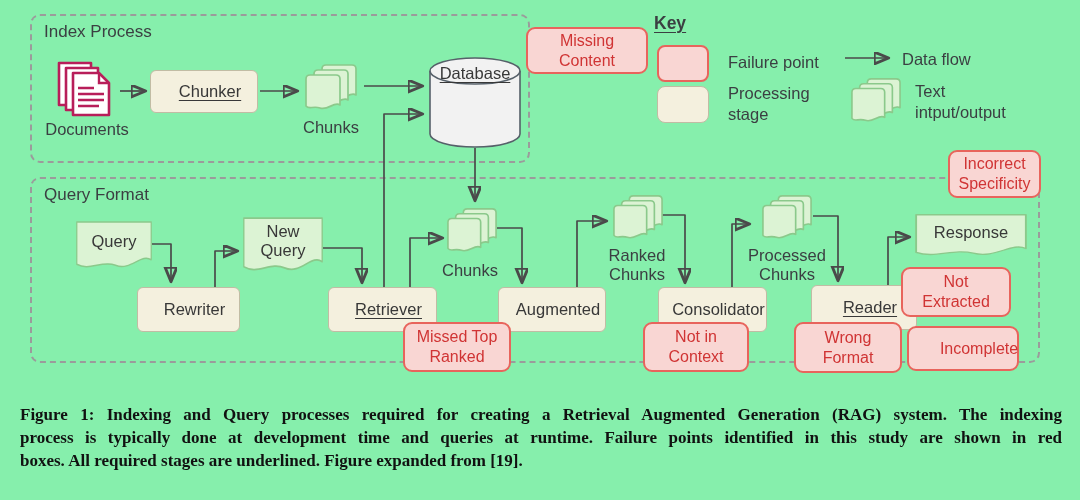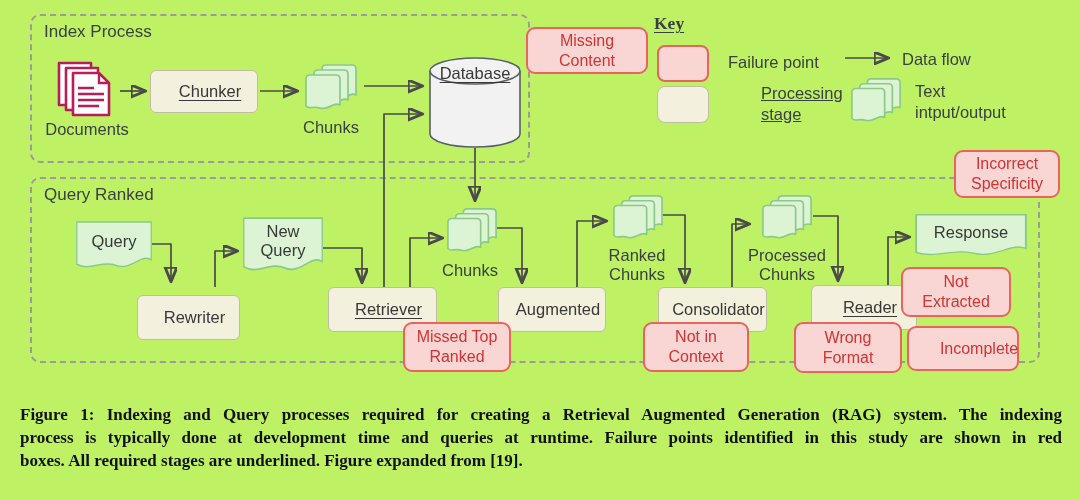--- a/index.html
+++ b/index.html
@@ -5,21 +5,21 @@
   :root{
     --failure-fill:#f9d6d3; --failure-border:#e8645c; --failure-text:#d03434;
     --stage-fill:#f4f0de; --stage-border:#c1bca4; --stage-text:#383838;
     --io-fill:#dcf3d4; --io-border:#8bc98b;
     --db-fill:#f2f2f2; --db-border:#566069;
     --dash-border:#9b9b9b; --arrow-color:#4a4a4a;
     --doc-icon:#b81e5a; --label-text:#3b3f42; --caption-text:#111111;
   }
   *{margin:0;padding:0;box-sizing:border-box;}
   html,body{background:#ffffff;}
-  .canvas{position:relative;width:1080px;height:500px;background:#bef264;overflow:hidden;
+  .canvas{position:relative;width:1080px;height:500px;background:#86efac;overflow:hidden;
           font-family:"Liberation Sans",sans-serif;color:var(--label-text);}
   .diagram{position:absolute;left:0;top:0;width:1080px;height:392px;}
   .proc{position:absolute;border:2px dashed var(--dash-border);border-radius:10px;z-index:0;}
   .proc-label{position:absolute;font-size:17px;color:var(--label-text);z-index:2;}
   svg.connectors{position:absolute;left:0;top:0;width:1080px;height:392px;z-index:1;}
   svg.connectors path{fill:none;stroke:var(--arrow-color);stroke-width:1.7;stroke-linejoin:round;}
   .stage{position:absolute;z-index:2;background:var(--stage-fill);border:1.5px solid var(--stage-border);
          border-radius:6px;display:flex;align-items:center;justify-content:center;
          font-size:16.5px;color:var(--stage-text);padding-left:12px;}
   .stage.req{text-decoration:underline;text-underline-offset:3px;}
@@ -62,21 +62,21 @@
 </style>
 </head>
 <body>
 
 <div class="canvas">
   <div class="diagram">
 
     <div class="proc" style="left:30px;top:14px;width:500px;height:149px;"></div>
     <div class="proc" style="left:30px;top:177px;width:1010px;height:186px;"></div>
     <span class="proc-label" style="left:44px;top:22px;">Index Process</span>
-    <span class="proc-label" style="left:44px;top:185px;">Query Ranked</span>
+    <span class="proc-label" style="left:44px;top:185px;">Query Format</span>
 
     <svg class="connectors">
       <defs>
         <marker id="ah" markerWidth="10" markerHeight="8" refX="7.5" refY="3.5" orient="auto">
           <path d="M0,0 L8.5,3.5 L0,7 Z" fill="#4a4a4a" stroke="none"></path>
         </marker>
       </defs>
       <path d="M120,91 L144,91" marker-end="url(#ah)"></path>
       <path d="M260,91 L296,91" marker-end="url(#ah)"></path>
       <path d="M364,86 L421,86" marker-end="url(#ah)"></path>
@@ -120,50 +120,50 @@
       <svg viewBox="0 0 94 93">
         <path d="M2,15 L2,78 A45,13 0 0 0 92,78 L92,15" class="db-shape"></path>
         <ellipse cx="47" cy="15" rx="45" ry="13" class="db-shape"></ellipse>
       </svg>
       <span class="dblabel">Database</span>
     </div>
 
     <div class="fail" style="left:526px;top:27px;width:122px;height:47px;">Missing
 Content</div>
 
-    <span class="key-title" style="left:654px;top:13px;font-family:Liberation Serif, serif;">Key</span>
+    <span class="key-title" style="left:654px;top:13px;">Key</span>
     <div class="key-swatch red" style="left:657px;top:45px;width:52px;height:37px;"></div>
     <span class="key-label" style="left:728px;top:52px;">Failure point</span>
     <div class="key-arrow" style="left:843px;top:51px;width:54px;height:14px;">
       <svg width="54" height="14">
           <path d="M2,7 L44,7" marker-end="url(#ah)"></path>
         </svg>
     </div>
     <span class="key-label" style="left:902px;top:49px;">Data flow</span>
     <div class="key-swatch beige" style="left:657px;top:86px;width:52px;height:37px;"></div>
-    <span class="key-label" style="left:761px;top:83px;text-decoration:underline;">Processing
+    <span class="key-label" style="left:728px;top:83px;">Processing
 stage</span>
     <div class="icon" style="left:849px;top:76px;width:54px;height:52px;">
       <svg viewBox="0 0 56 54">
         <path d="M19,7 Q19,3 23,3 L49,3 Q53,3 53,7 L53,33 C47,29 41,39 33,36 C26,33.5 22,38 19,34 Z" class="io-page"></path>
         <path d="M11,12 Q11,8 15,8 L41,8 Q45,8 45,12 L45,38 C39,34 33,44 25,41 C18,38.5 14,43 11,39 Z" class="io-page"></path>
         <path d="M3,17 Q3,13 7,13 L33,13 Q37,13 37,17 L37,43 C31,39 25,49 17,46 C10,43.5 6,48 3,44 Z" class="io-page"></path>
       </svg>
     </div>
     <span class="key-label" style="left:915px;top:81px;">Text
 intput/output</span>
 
     <div class="docnode" style="left:76px;top:221px;width:76px;height:53px;">
       <svg viewBox="0 0 100 60" preserveAspectRatio="none">
         <path d="M1,1 L99,1 L99,44 C86,36 72,57 52,50 C34,44 18,57 1,49 Z" class="doc-shape"></path>
       </svg>
       <div class="dlabel" style="padding-top:11px;">Query</div>
     </div>
 
-    <div class="stage" style="left:137px;top:287px;width:103px;height:45px;margin-top:8px;">Rewriter</div>
+    <div class="stage" style="left:137px;top:287px;width:103px;height:45px;">Rewriter</div>
 
     <div class="docnode" style="left:243px;top:217px;width:80px;height:61px;">
       <svg viewBox="0 0 100 60" preserveAspectRatio="none">
         <path d="M1,1 L99,1 L99,44 C86,36 72,57 52,50 C34,44 18,57 1,49 Z" class="doc-shape"></path>
       </svg>
       <div class="dlabel" style="padding-top:5px;">New
 Query</div>
     </div>
 
     <div class="stage req" style="left:328px;top:287px;width:109px;height:45px;">Retriever</div>
@@ -212,21 +212,21 @@
 
     <div class="fail" style="left:403px;top:322px;width:108px;height:50px;">Missed Top
 Ranked</div>
     <div class="fail" style="left:643px;top:322px;width:106px;height:50px;">Not in
 Context</div>
     <div class="fail" style="left:794px;top:322px;width:108px;height:51px;">Wrong
 Format</div>
     <div class="fail" style="left:901px;top:267px;width:110px;height:50px;">Not
 Extracted</div>
     <div class="fail" style="left:907px;top:326px;width:112px;height:45px;padding-left:32px;">Incomplete</div>
-    <div class="fail" style="left:948px;top:150px;width:106px;height:48px;margin-left:6px;">Incorrect
+    <div class="fail" style="left:948px;top:150px;width:93px;height:48px;">Incorrect
 Specificity</div>
   </div>
 
   <div class="caption">
     <span class="line just">Figure 1: Indexing and Query processes required for creating a Retrieval Augmented Generation (RAG) system. The indexing</span>
     <span class="line just">process is typically done at development time and queries at runtime. Failure points identified in this study are shown in red</span>
     <span class="line">boxes. All required stages are underlined. Figure expanded from [19].</span>
   </div>
 </div>
 

